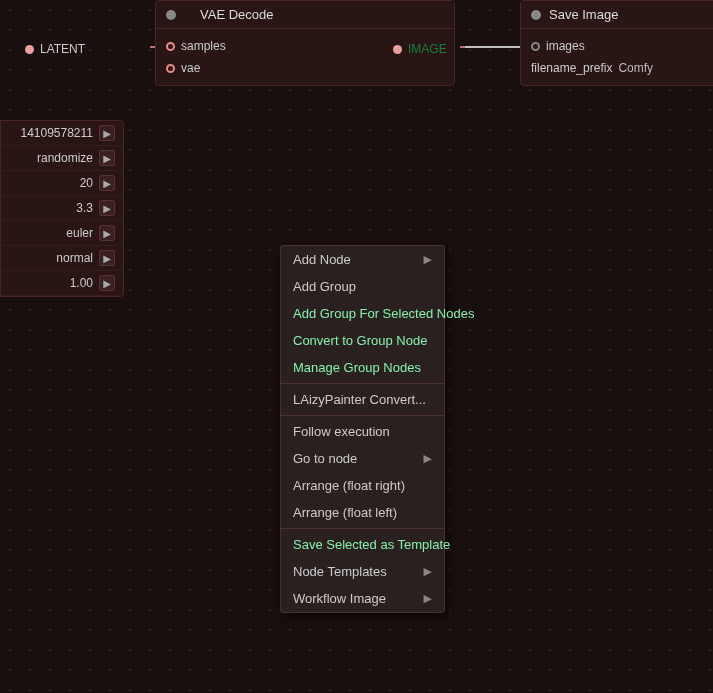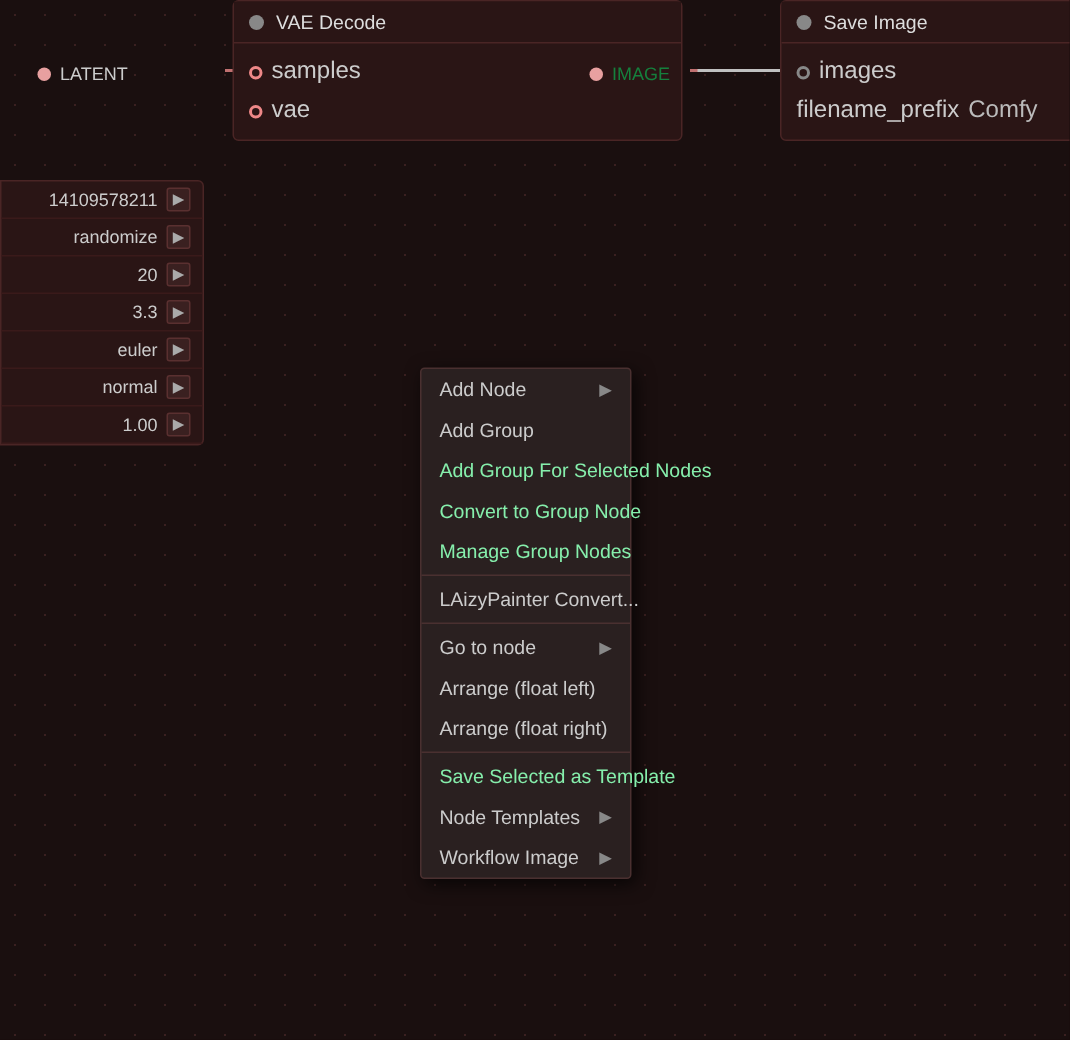--- a/index.html
+++ b/index.html
@@ -31,21 +31,21 @@
       top: 0;
       left: 155px;
       width: 300px;
       background: #2a1515;
       border: 1px solid #4a2525;
       border-radius: 4px;
     }
     .node-header {
       display: flex;
       align-items: center;
-      gap: 8px;
+      gap: 24px;
       padding: 6px 10px;
       background: #2a1515;
       border-bottom: 1px solid #4a2525;
     }
     .node-dot {
       width: 10px;
       height: 10px;
       border-radius: 50%;
       background: #888;
       flex-shrink: 0;
@@ -67,21 +67,21 @@
       width: 9px;
       height: 9px;
       border-radius: 50%;
       border: 2px solid #888;
       background: transparent;
       flex-shrink: 0;
     }
     .port-dot.pink { border-color: #e88; }
     .port-label {
       color: #ccc;
-      font-size: 16px;
+      font-size: 12px;
       text-align: center;
     }
 
     
     .node-save-image {
       position: absolute;
       top: 0;
       left: 520px;
       width: 200px;
       background: #2a1515;
@@ -90,21 +90,21 @@
     }
     .node-save-image .node-header {
       gap: 8px;
     }
 
     
     .node-sampler {
       position: absolute;
       left: 0;
       top: 120px;
-      width: 136px;
+      width: 124px;
       background: #2a1515;
       border: 1px solid #4a2525;
       border-radius: 0 4px 4px 0;
     }
     .sampler-row {
       display: flex;
       align-items: center;
       justify-content: flex-end;
       padding: 4px 8px;
       gap: 6px;
@@ -137,21 +137,21 @@
       width: 100%;
       height: 100%;
       pointer-events: none;
     }
 
     
     .context-menu {
       position: absolute;
       top: 245px;
       left: 280px;
-      width: 141px;
+      width: 165px;
       background: #2a2020;
       border: 1px solid #4a3030;
       border-radius: 3px;
       box-shadow: 3px 3px 12px rgba(0,0,0,0.7);
       z-index: 100;
     }
     .menu-item {
       padding: 6px 12px;
       color: #ccc;
       cursor: pointer;
@@ -316,28 +316,31 @@
   </div>
   <div class="menu-item disabled">
     <span>Manage Group Nodes</span>
   </div>
   <div class="menu-separator"></div>
   <div class="menu-item">
     <span>LAizyPainter Convert...</span>
   </div>
   <div class="menu-separator"></div>
   <div class="menu-item">
+    <span>Follow execution</span>
+  </div>
+  <div class="menu-item">
     <span>Go to node</span>
     <span class="menu-arrow">▶</span>
   </div>
   <div class="menu-item">
+    <span>Arrange (float right)</span>
+  </div>
+  <div class="menu-item">
     <span>Arrange (float left)</span>
-  </div>
-  <div class="menu-item">
-    <span>Arrange (float right)</span>
   </div>
   <div class="menu-separator"></div>
   <div class="menu-item disabled">
     <span>Save Selected as Template</span>
   </div>
   <div class="menu-item">
     <span>Node Templates</span>
     <span class="menu-arrow">▶</span>
   </div>
   <div class="menu-item">

